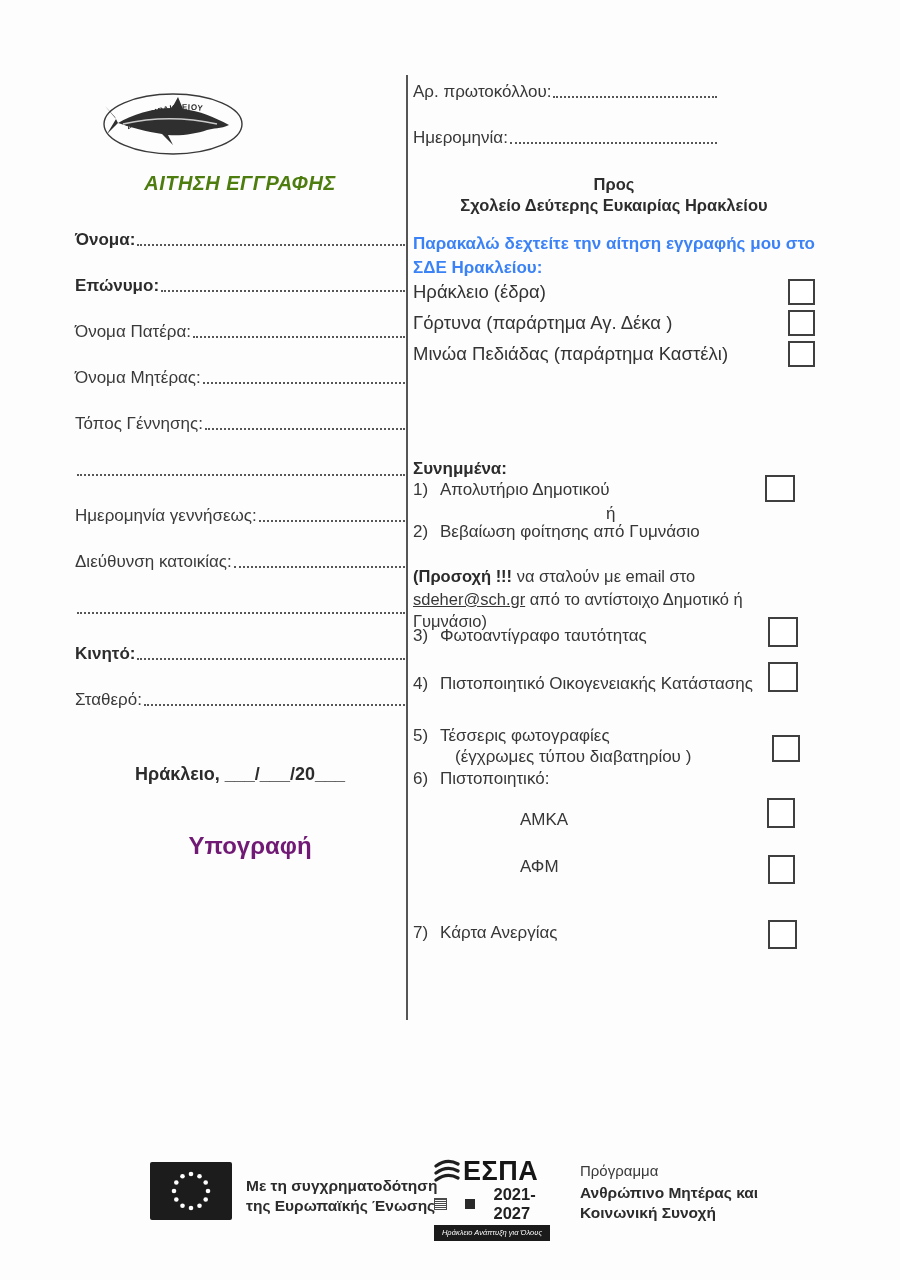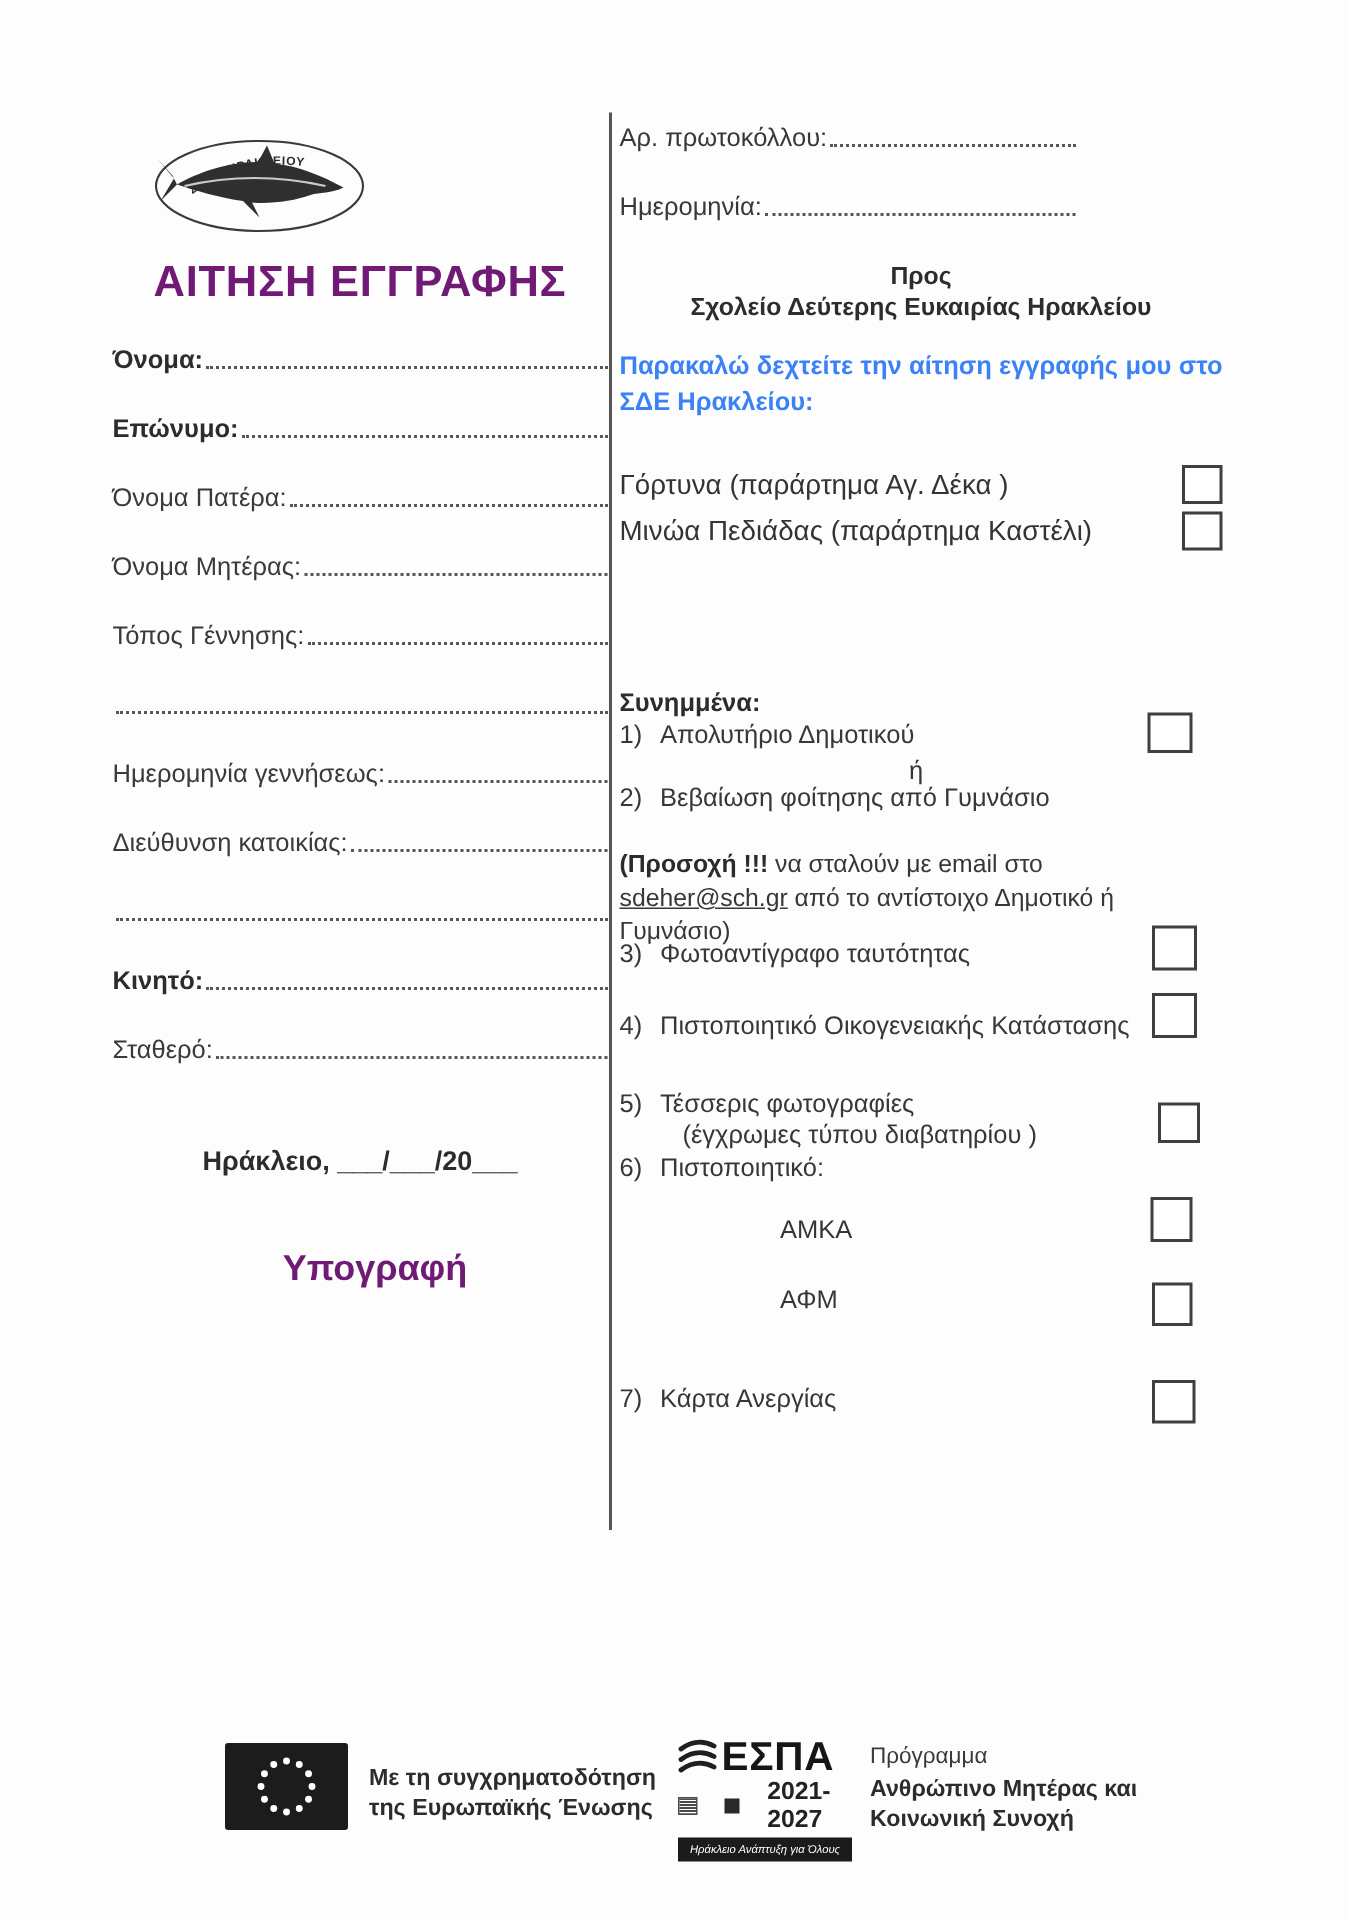--- a/index.html
+++ b/index.html
@@ -4,21 +4,21 @@
 <style>
   html,body{margin:0;padding:0;background:#ffffff;}
   .page{
     position:relative;width:900px;height:1280px;background:#fdfdfd;overflow:hidden;
     font-family:"Liberation Sans","DejaVu Sans",sans-serif;color:#383838;
   }
   
   .left-col{position:absolute;left:75px;top:70px;width:330px;height:800px;}
   .logo-wrap{position:absolute;left:26px;top:22px;width:144px;height:64px;}
   .form-title{position:absolute;left:0;top:102px;width:330px;text-align:center;
-    font-size:29px;font-weight:bold;color:#701a75;letter-spacing:.5px;}
+    font-size:20px;font-weight:bold;color:#4d7c0f;letter-spacing:.5px;font-style:italic;}
   .field-list{position:absolute;left:0;top:156px;width:330px;}
   .frow{display:flex;align-items:flex-end;height:24px;margin-bottom:22px;font-size:17px;}
   .frow .flabel{white-space:nowrap;color:#3a3a3a;}
   .frow.bold .flabel{font-weight:bold;color:#2c2c2c;}
   .leader{flex:1;border-bottom:2px dotted #565656;margin-bottom:4px;margin-left:2px;}
   .dateline{position:absolute;left:0;top:694px;width:330px;text-align:center;
     font-size:18px;font-weight:bold;color:#2c2c2c;}
   .signature{position:absolute;left:10px;top:762px;width:330px;text-align:center;
     font-size:24px;font-weight:bold;color:#701a75;}
   
@@ -41,21 +41,21 @@
   .inum{width:27px;flex:none;}
   .or-line{position:absolute;left:193px;top:428px;font-size:17px;color:#373737;}
   .note{position:absolute;left:0;width:402px;font-size:16.5px;color:#373737;line-height:22px;}
   .note .nb{font-weight:bold;color:#2b2b2b;}
   .note .em{text-decoration:underline;}
   .subind{position:absolute;font-size:17px;color:#373737;}
   
   .eu-flag{position:absolute;left:150px;top:1162px;width:82px;height:58px;}
   .cofund{position:absolute;left:246px;top:1176px;font-size:15.5px;font-weight:bold;
     color:#2c2c2c;line-height:20px;}
-  .espa{position:absolute;left:452px;top:1158px;width:120px;}
+  .espa{position:absolute;left:434px;top:1158px;width:120px;}
   .espa-row1{display:flex;align-items:center;gap:3px;}
   .espa-name{font-size:27px;font-weight:800;color:#161616;letter-spacing:.5px;line-height:26px;}
   .espa-row2{display:flex;align-items:center;gap:18px;margin-top:1px;}
   .mini-flag-gr{width:14px;height:10px;background:repeating-linear-gradient(#4a4a4a 0 1px,#fff 1px 2px);border:1px solid #4a4a4a;}
   .mini-flag-eu{width:14px;height:10px;background:#2a2a2a;}
   .espa-years{font-size:16.5px;font-weight:bold;color:#222;}
   .espa-banner{margin-top:2px;width:116px;height:16px;background:#1b1b1b;color:#fff;
     font-size:7.5px;font-style:italic;text-align:center;line-height:16px;white-space:nowrap;}
   .program{position:absolute;left:580px;top:1162px;}
   .program-label{font-size:15px;color:#3a3a3a;margin-bottom:4px;}
@@ -151,20 +151,24 @@
       <span class="leader"></span>
     </div>
 
     <div class="addressee">
       <div>Προς</div>
       <div>Σχολείο Δεύτερης Ευκαιρίας Ηρακλείου</div>
     </div>
 
     <div class="request-par">Παρακαλώ δεχτείτε την αίτηση εγγραφής μου στο ΣΔΕ Ηρακλείου:</div>
 
+    <div class="locrow" style="top:201px">
+      <span>Ηράκλειο (έδρα)</span>
+      <span class="cbox small"></span>
+    </div>
     <div class="locrow" style="top:232px">
       <span>Γόρτυνα (παράρτημα Αγ. Δέκα )</span>
       <span class="cbox small"></span>
     </div>
     <div class="locrow" style="top:263px">
       <span>Μινώα Πεδιάδας (παράρτημα Καστέλι)</span>
       <span class="cbox small"></span>
     </div>
 
     <div class="att-title">Συνημμένα:</div>

